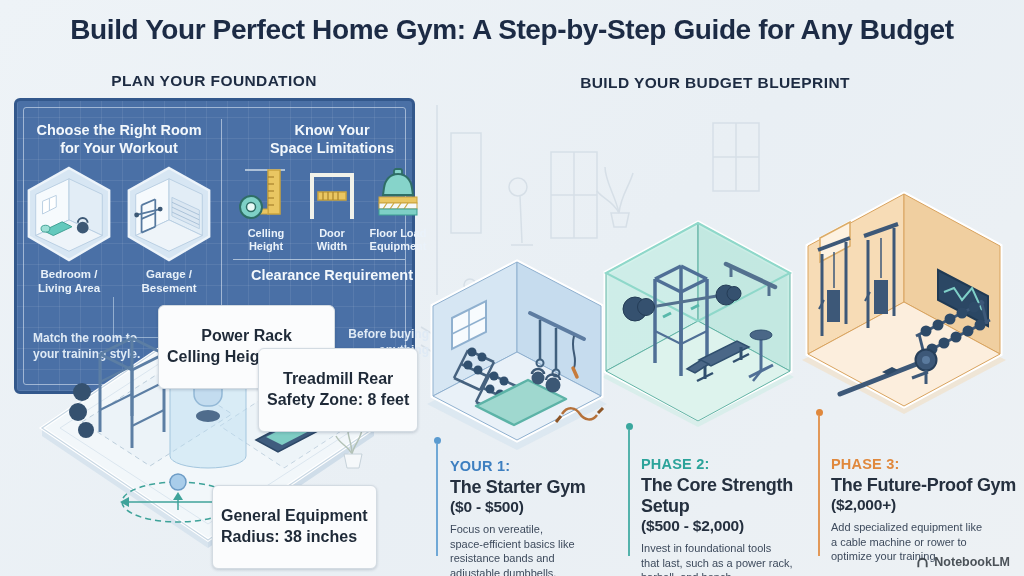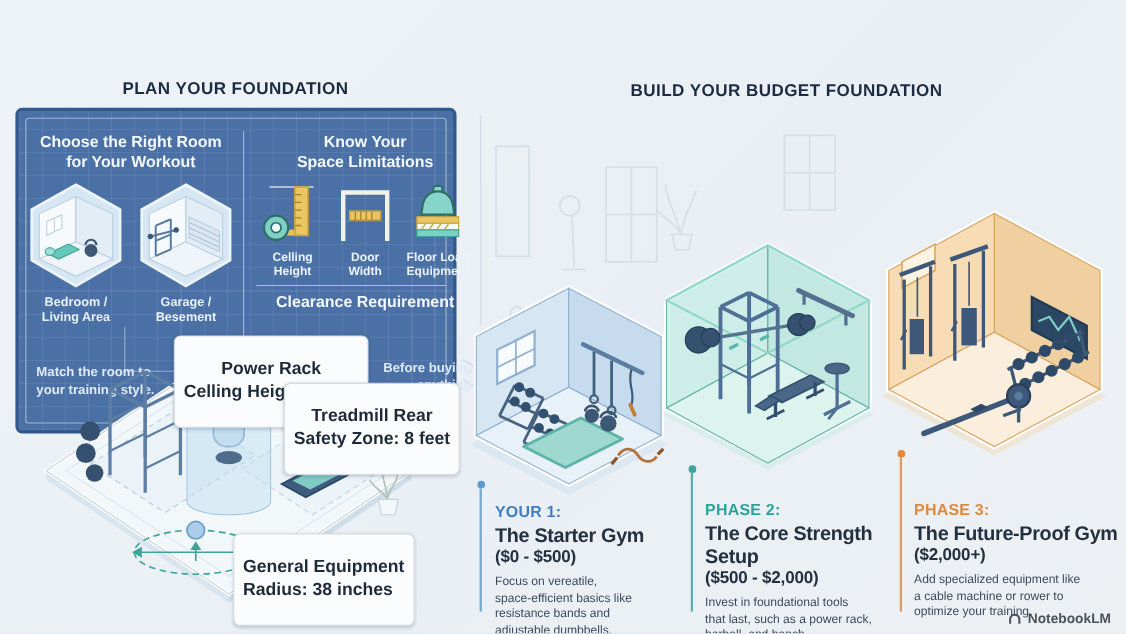--- a/index.html
+++ b/index.html
@@ -110,22 +110,23 @@
       <rect x="298" y="28" width="46" height="68"></rect>
       <line x1="321" y1="28" x2="321" y2="96"></line>
       <line x1="298" y1="62" x2="344" y2="62"></line>
       <circle cx="55" cy="190" r="6"></circle>
       <line x1="44" y1="200" x2="68" y2="200"></line>
       <line x1="6" y1="232" x2="92" y2="284"></line>
       <line x1="6" y1="250" x2="78" y2="294"></line>
     </g>
   </svg>
 
+  <h1 class="title">Build Your Perfect Home Gym: A Step-by-Step Guide for Any Budget</h1>
   <div class="section-heading plan-heading">PLAN YOUR FOUNDATION</div>
-  <div class="section-heading budget-heading">BUILD YOUR BUDGET FOUNDATION</div>
+  <div class="section-heading budget-heading">BUILD YOUR BUDGET BLUEPRINT</div>
 
   <div class="blueprint">
     <div class="bp-inner"></div>
     <div class="bp-col-divider"></div>
 
     <div class="bp-left">
       <div class="bp-title">Choose the Right Room
 for Your Workout</div>
       <div class="hex-row">
         <div class="hex-item">

